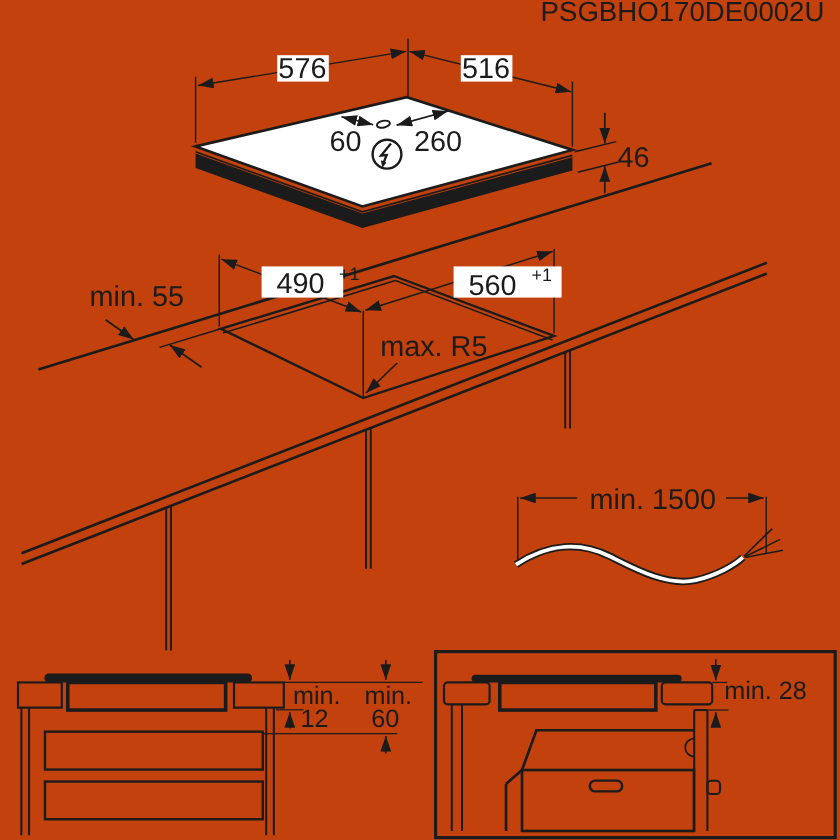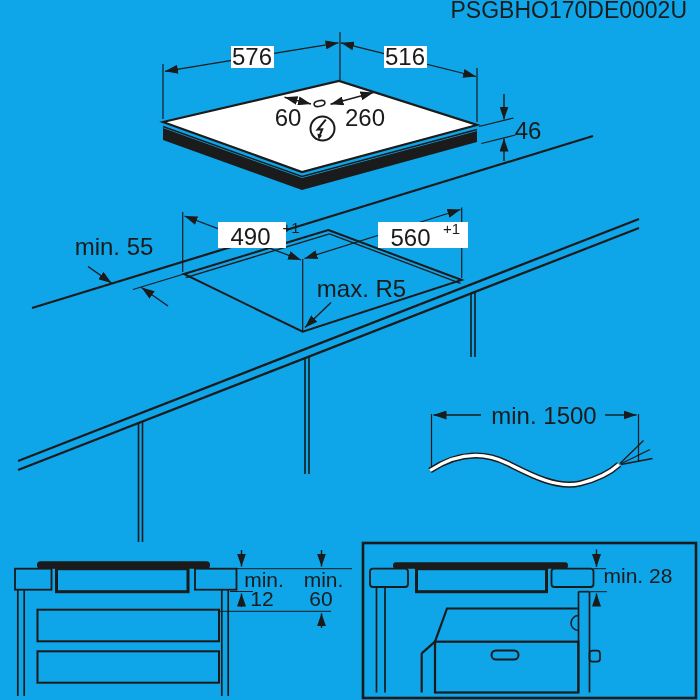--- a/index.html
+++ b/index.html
@@ -1,16 +1,16 @@
 <!DOCTYPE html>
 <html><head>
 <meta charset="utf-8">
 <style>
   html,body{margin:0;padding:0;background:#ffffff;}
-  .page{position:relative;width:700px;height:700px;background:#0ea5e9;overflow:hidden;}
+  .page{position:relative;width:700px;height:700px;background:#c2410c;overflow:hidden;}
   svg{display:block;}
   text{font-family:"Liberation Sans","DejaVu Sans",sans-serif;fill:#1b1b1b;}
   .dim{font-size:24px;}
   .dimsup{font-size:15px;}
   .small{font-size:21px;}
   .code{font-size:23px;}
 </style>
 </head>
 <body>
 

